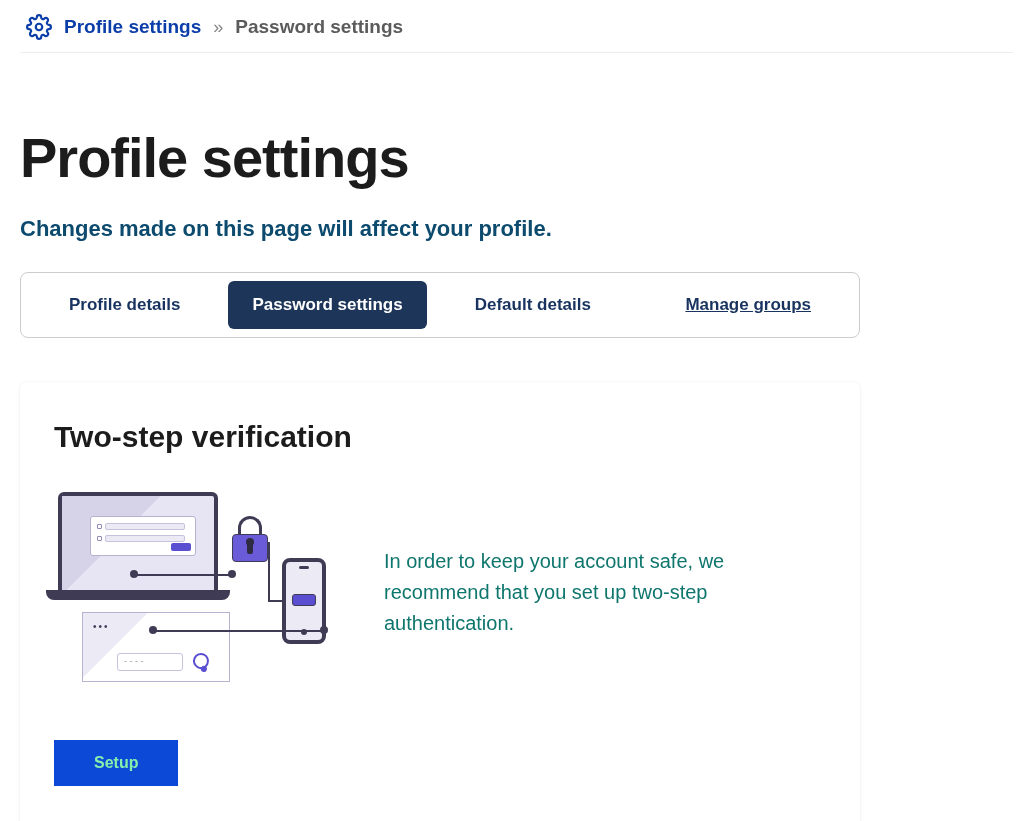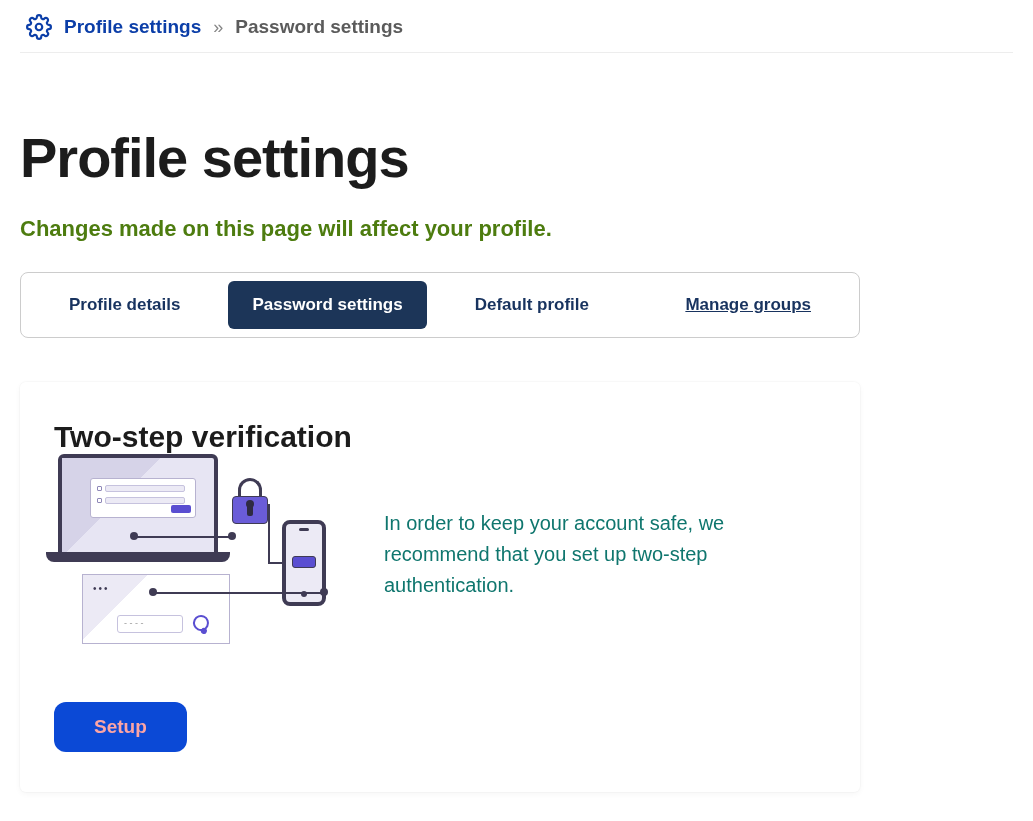--- a/index.html
+++ b/index.html
@@ -42,21 +42,21 @@
   .title {
     font-size: 56px;
     font-weight: 800;
     color: #1c1c1c;
     margin-top: 72px;
     letter-spacing: -1px;
   }
   .subtitle {
     font-size: 22px;
     font-weight: 700;
-    color: #4d7c0f;
+    color: #0c4a6e;
     margin-top: 26px;
   }
 
   
   .tabs {
     margin-top: 30px;
     border: 1px solid #ccc;
     border-radius: 8px;
     padding: 8px 24px;
     display: flex;
@@ -86,45 +86,46 @@
     max-width: 840px;
     background: #fff;
     border-radius: 6px;
     padding: 38px 34px 40px 34px;
     box-shadow: 0 0 0 1px rgba(0,0,0,0.02), 0 2px 6px rgba(0,0,0,0.04);
   }
   .card h2 {
     font-size: 30px;
     font-weight: 800;
     color: #1c1c1c;
+    margin-bottom: 38px;
   }
   .card-body {
     display: flex;
     align-items: center;
     gap: 40px;
   }
   .illus {
     width: 290px; height: 200px;
     flex: 0 0 auto;
     position: relative;
   }
   .desc {
     font-size: 20px;
     color: #0f766e;
     line-height: 1.55;
     max-width: 380px;
   }
   .setup-btn {
     margin-top: 48px;
     background: #0b49d6;
-    color: #fca5a5;
-    font-size: 19px;
+    color: #86efac;
+    font-size: 16px;
     font-weight: 700;
     border: none;
-    border-radius: 12px;
+    border-radius: 0;
     padding: 14px 40px;
     cursor: pointer;
   }
 
   
   .laptop {
     position: absolute; left: 4px; top: 0;
     width: 160px; height: 102px;
     background: #e7e5f3;
     border: 4px solid #3f3b54;
@@ -206,21 +207,21 @@
     <span class="crumb-sep">»</span>
     <span class="crumb-current">Password settings</span>
   </div>
 
   <h1 class="title">Profile settings</h1>
   <p class="subtitle">Changes made on this page will affect your profile.</p>
 
   <div class="tabs">
     <div class="tab">Profile details</div>
     <div class="tab active">Password settings</div>
-    <div class="tab">Default profile</div>
+    <div class="tab">Default details</div>
     <div class="tab">Manage groups</div>
   </div>
 
   <div class="card">
     <h2>Two-step verification</h2>
 
     <div class="card-body">
       <div class="illus">
 
         <div class="laptop">

